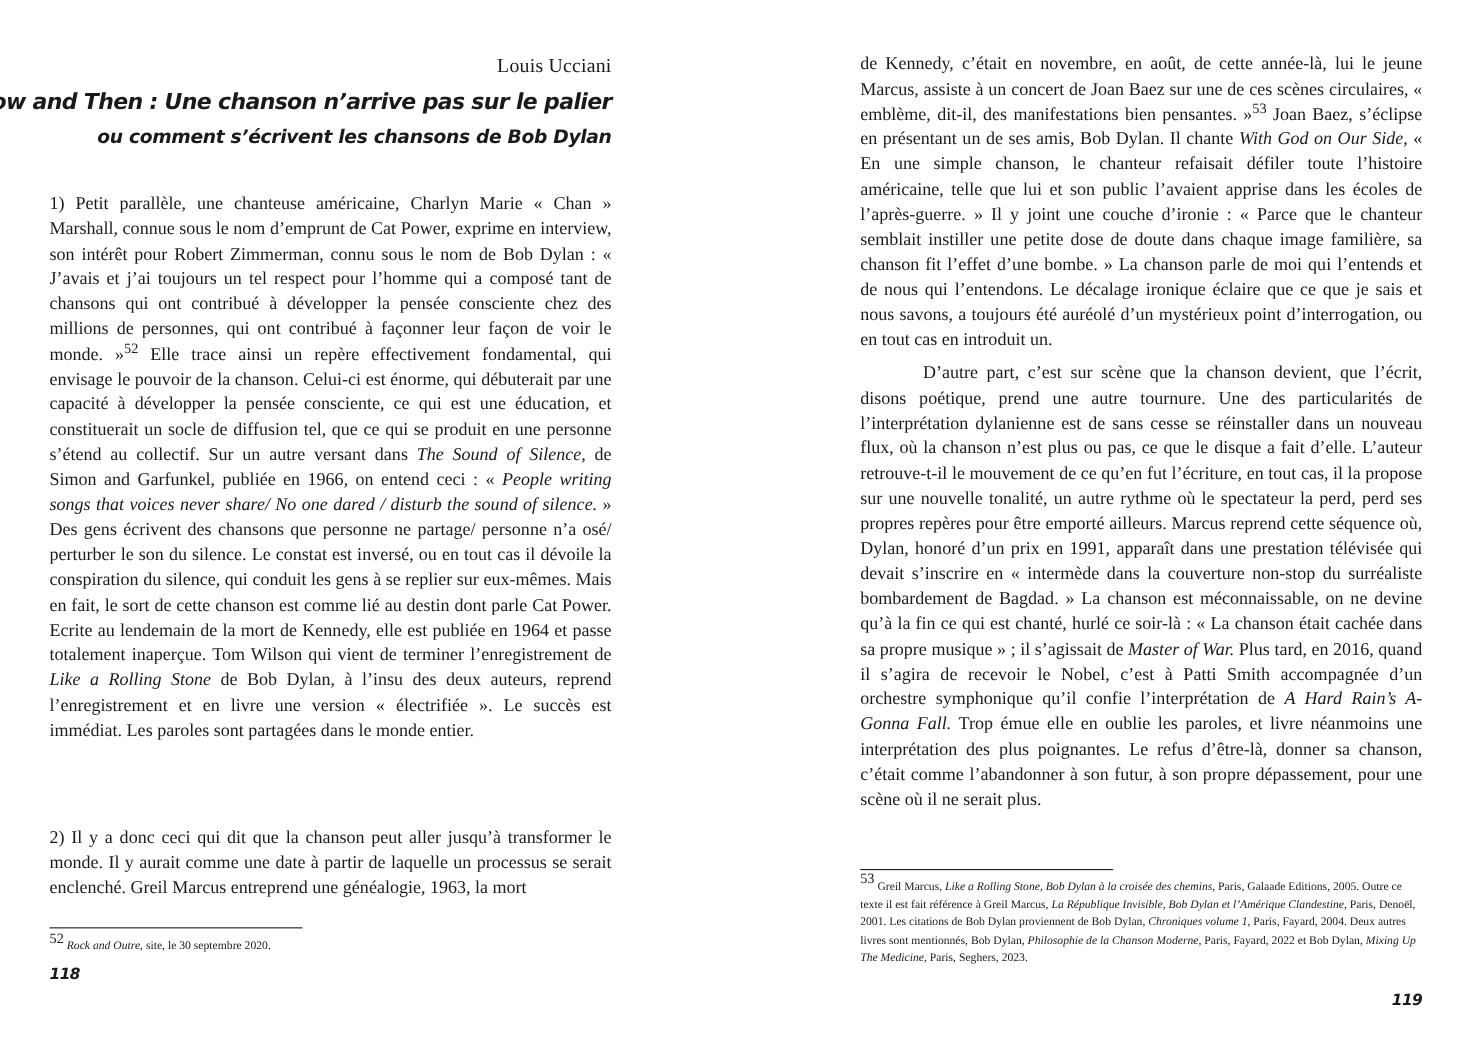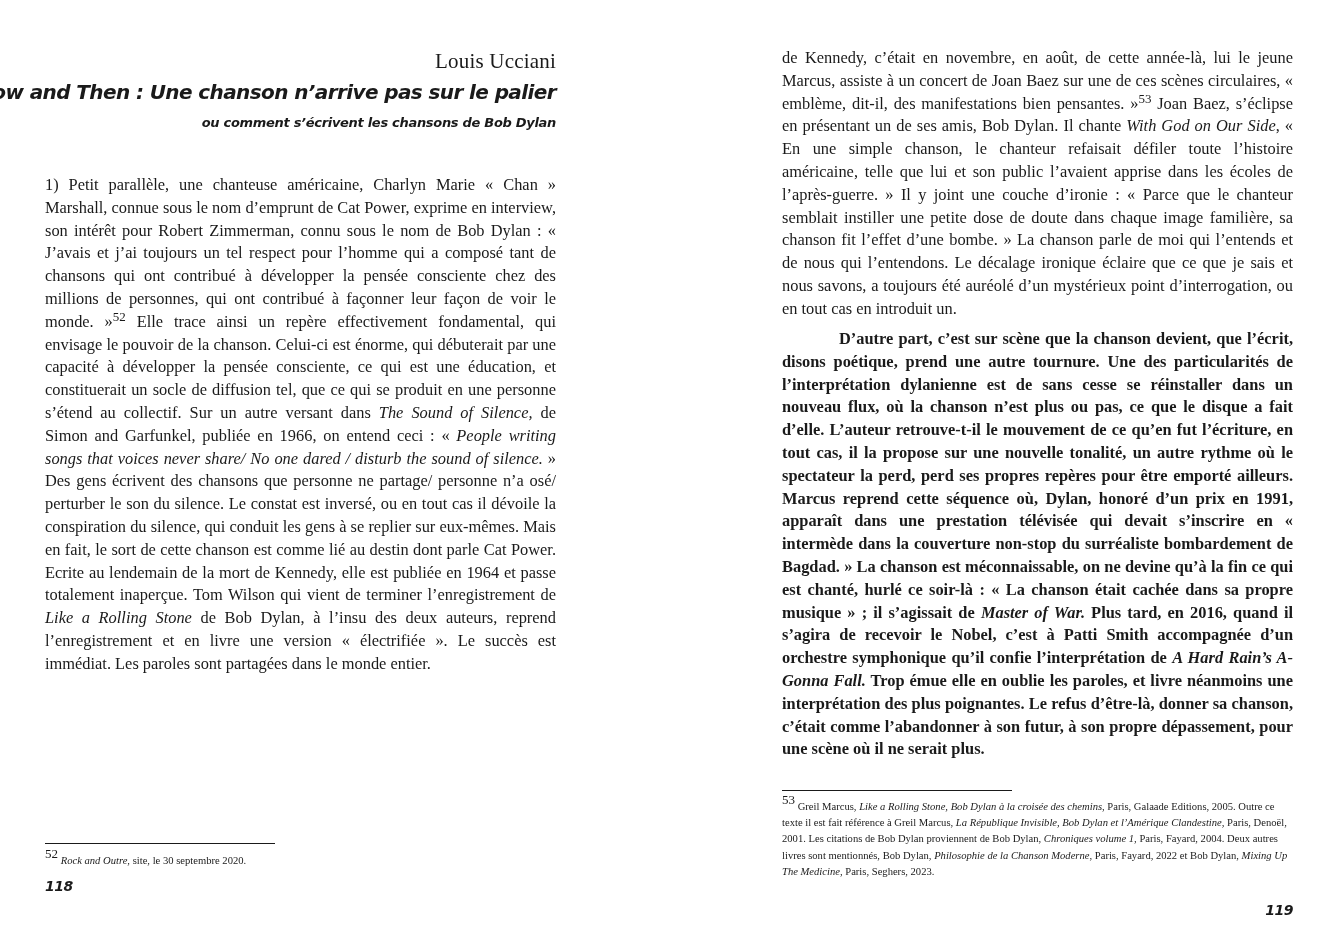--- a/index.html
+++ b/index.html
@@ -1,45 +1,46 @@
 <!DOCTYPE html>
 <html><head>
 <meta charset="utf-8">
 <style>
   html, body { margin: 0; padding: 0; background: #ffffff; }
   body { width: 1338px; height: 949px; position: relative; overflow: hidden; color: #1a1a1a;
          font-family: "Liberation Serif", "DejaVu Serif", serif; }
   .page { position: absolute; top: 0; height: 949px; }
   .page-left { left: 45px; width: 511px; }
   .page-right { left: 782px; width: 511px; }
-  .author { position: absolute; top: 49px; right: 0; font-size: 21px; letter-spacing: 0.2px; }
+  .author { position: absolute; top: 49px; right: 0; font-size: 18px; letter-spacing: 0.2px; }
   .title { position: absolute; top: 80px; right: 0; font-size: 20px; font-style: italic; font-weight: bold;
            font-family: "DejaVu Sans", sans-serif; letter-spacing: -0.6px; white-space: nowrap; }
-  .subtitle { position: absolute; top: 115px; right: 0; font-size: 13px; font-style: italic; font-weight: bold;
+  .subtitle { position: absolute; top: 115px; right: 0; font-size: 17px; font-style: italic; font-weight: bold;
               font-family: "DejaVu Sans", sans-serif; letter-spacing: -0.3px; white-space: nowrap; }
   .para { position: absolute; left: 0; width: 511px; font-size: 16.4px; line-height: 22.8px;
           text-align: justify; hyphens: none; }
   .para i { font-style: italic; }
-  .indent { text-indent: 57px; font-weight: bold; }
+  .indent { text-indent: 57px; }
   sup { font-size: 13px; line-height: 0; vertical-align: 6px; }
   .rule { position: absolute; height: 1px; background: #1a1a1a; }
   .fn { position: absolute; left: 0; font-size: 10.6px; line-height: 16.2px; }
   .pagenum { position: absolute; font-size: 14px; font-style: italic; font-weight: bold;
              font-family: "DejaVu Sans", sans-serif; letter-spacing: -0.5px; }
 </style>
 </head>
 <body>
 
 <div class="page page-left">
   <div class="author">Louis Ucciani</div>
   <div class="title">Now and Then : Une chanson n’arrive pas sur le palier</div>
   <div class="subtitle">ou comment s’écrivent les chansons de Bob Dylan</div>
 
   <p class="para" style="top:174px; margin:0;"><span>1) Petit parallèle, une chanteuse américaine, Charlyn Marie « Chan » Marshall, connue sous le nom d’emprunt de Cat Power, exprime en interview, son intérêt pour Robert Zimmerman, connu sous le nom de Bob Dylan : « J’avais et j’ai toujours un tel respect pour l’homme qui a composé tant de chansons qui ont contribué à développer la pensée consciente chez des millions de personnes, qui ont contribué à façonner leur façon de voir le monde. »</span><sup>52</sup><span> Elle trace ainsi un repère effectivement fondamental, qui envisage le pouvoir de la chanson. Celui-ci est énorme, qui débuterait par une capacité à développer la pensée consciente, ce qui est une éducation, et constituerait un socle de diffusion tel, que ce qui se produit en une personne s’étend au collectif. Sur un autre versant dans </span><i>The Sound of Silence,</i><span> de Simon and Garfunkel, publiée en 1966, on entend ceci : « </span><i>People writing songs that voices never share/ No one dared / disturb the sound of silence.</i><span> » Des gens écrivent des chansons que personne ne partage/ personne n’a osé/ perturber le son du silence. Le constat est inversé, ou en tout cas il dévoile la conspiration du silence, qui conduit les gens à se replier sur eux-mêmes. Mais en fait, le sort de cette chanson est comme lié au destin dont parle Cat Power. Ecrite au lendemain de la mort de Kennedy, elle est publiée en 1964 et passe totalement inaperçue. Tom Wilson qui vient de terminer l’enregistrement de </span><i>Like a Rolling Stone</i><span> de Bob Dylan, à l’insu des deux auteurs, reprend l’enregistrement et en livre une version « électrifiée ». Le succès est immédiat. Les paroles sont partagées dans le monde entier.</span></p>
 
+  <p class="para" style="top:750px; margin:0;">2) Il y a donc ceci qui dit que la chanson peut aller jusqu’à transformer le monde. Il y aurait comme une date à partir de laquelle un processus se serait enclenché. Greil Marcus entreprend une généalogie, 1963, la mort</p>
 
   <div class="rule" style="top:843px; left:0; width:230px;"></div>
   <div class="fn" style="top:853px;"><sup>52</sup> <i>Rock and Outre</i><span>, site, le 30 septembre 2020.</span></div>
 
   <div class="pagenum" style="top:878px; left:0;">118</div>
 </div>
 
 <div class="page page-right">
   <p class="para" style="top:47px; margin:0;"><span>de Kennedy, c’était en novembre, en août, de cette année-là, lui le jeune Marcus, assiste à un concert de Joan Baez sur une de ces scènes circulaires, « emblème, dit-il, des manifestations bien pensantes. »</span><sup>53</sup><span> Joan Baez, s’éclipse en présentant un de ses amis, Bob Dylan. Il chante </span><i>With God on Our Side</i><span>, « En une simple chanson, le chanteur refaisait défiler toute l’histoire américaine, telle que lui et son public l’avaient apprise dans les écoles de l’après-guerre. » Il y joint une couche d’ironie : « Parce que le chanteur semblait instiller une petite dose de doute dans chaque image familière, sa chanson fit l’effet d’une bombe. »  La chanson parle de moi qui l’entends et de nous qui l’entendons. Le décalage ironique éclaire que ce que je sais et nous savons, a toujours été auréolé d’un mystérieux point d’interrogation, ou en tout cas en introduit un.</span></p>
 

